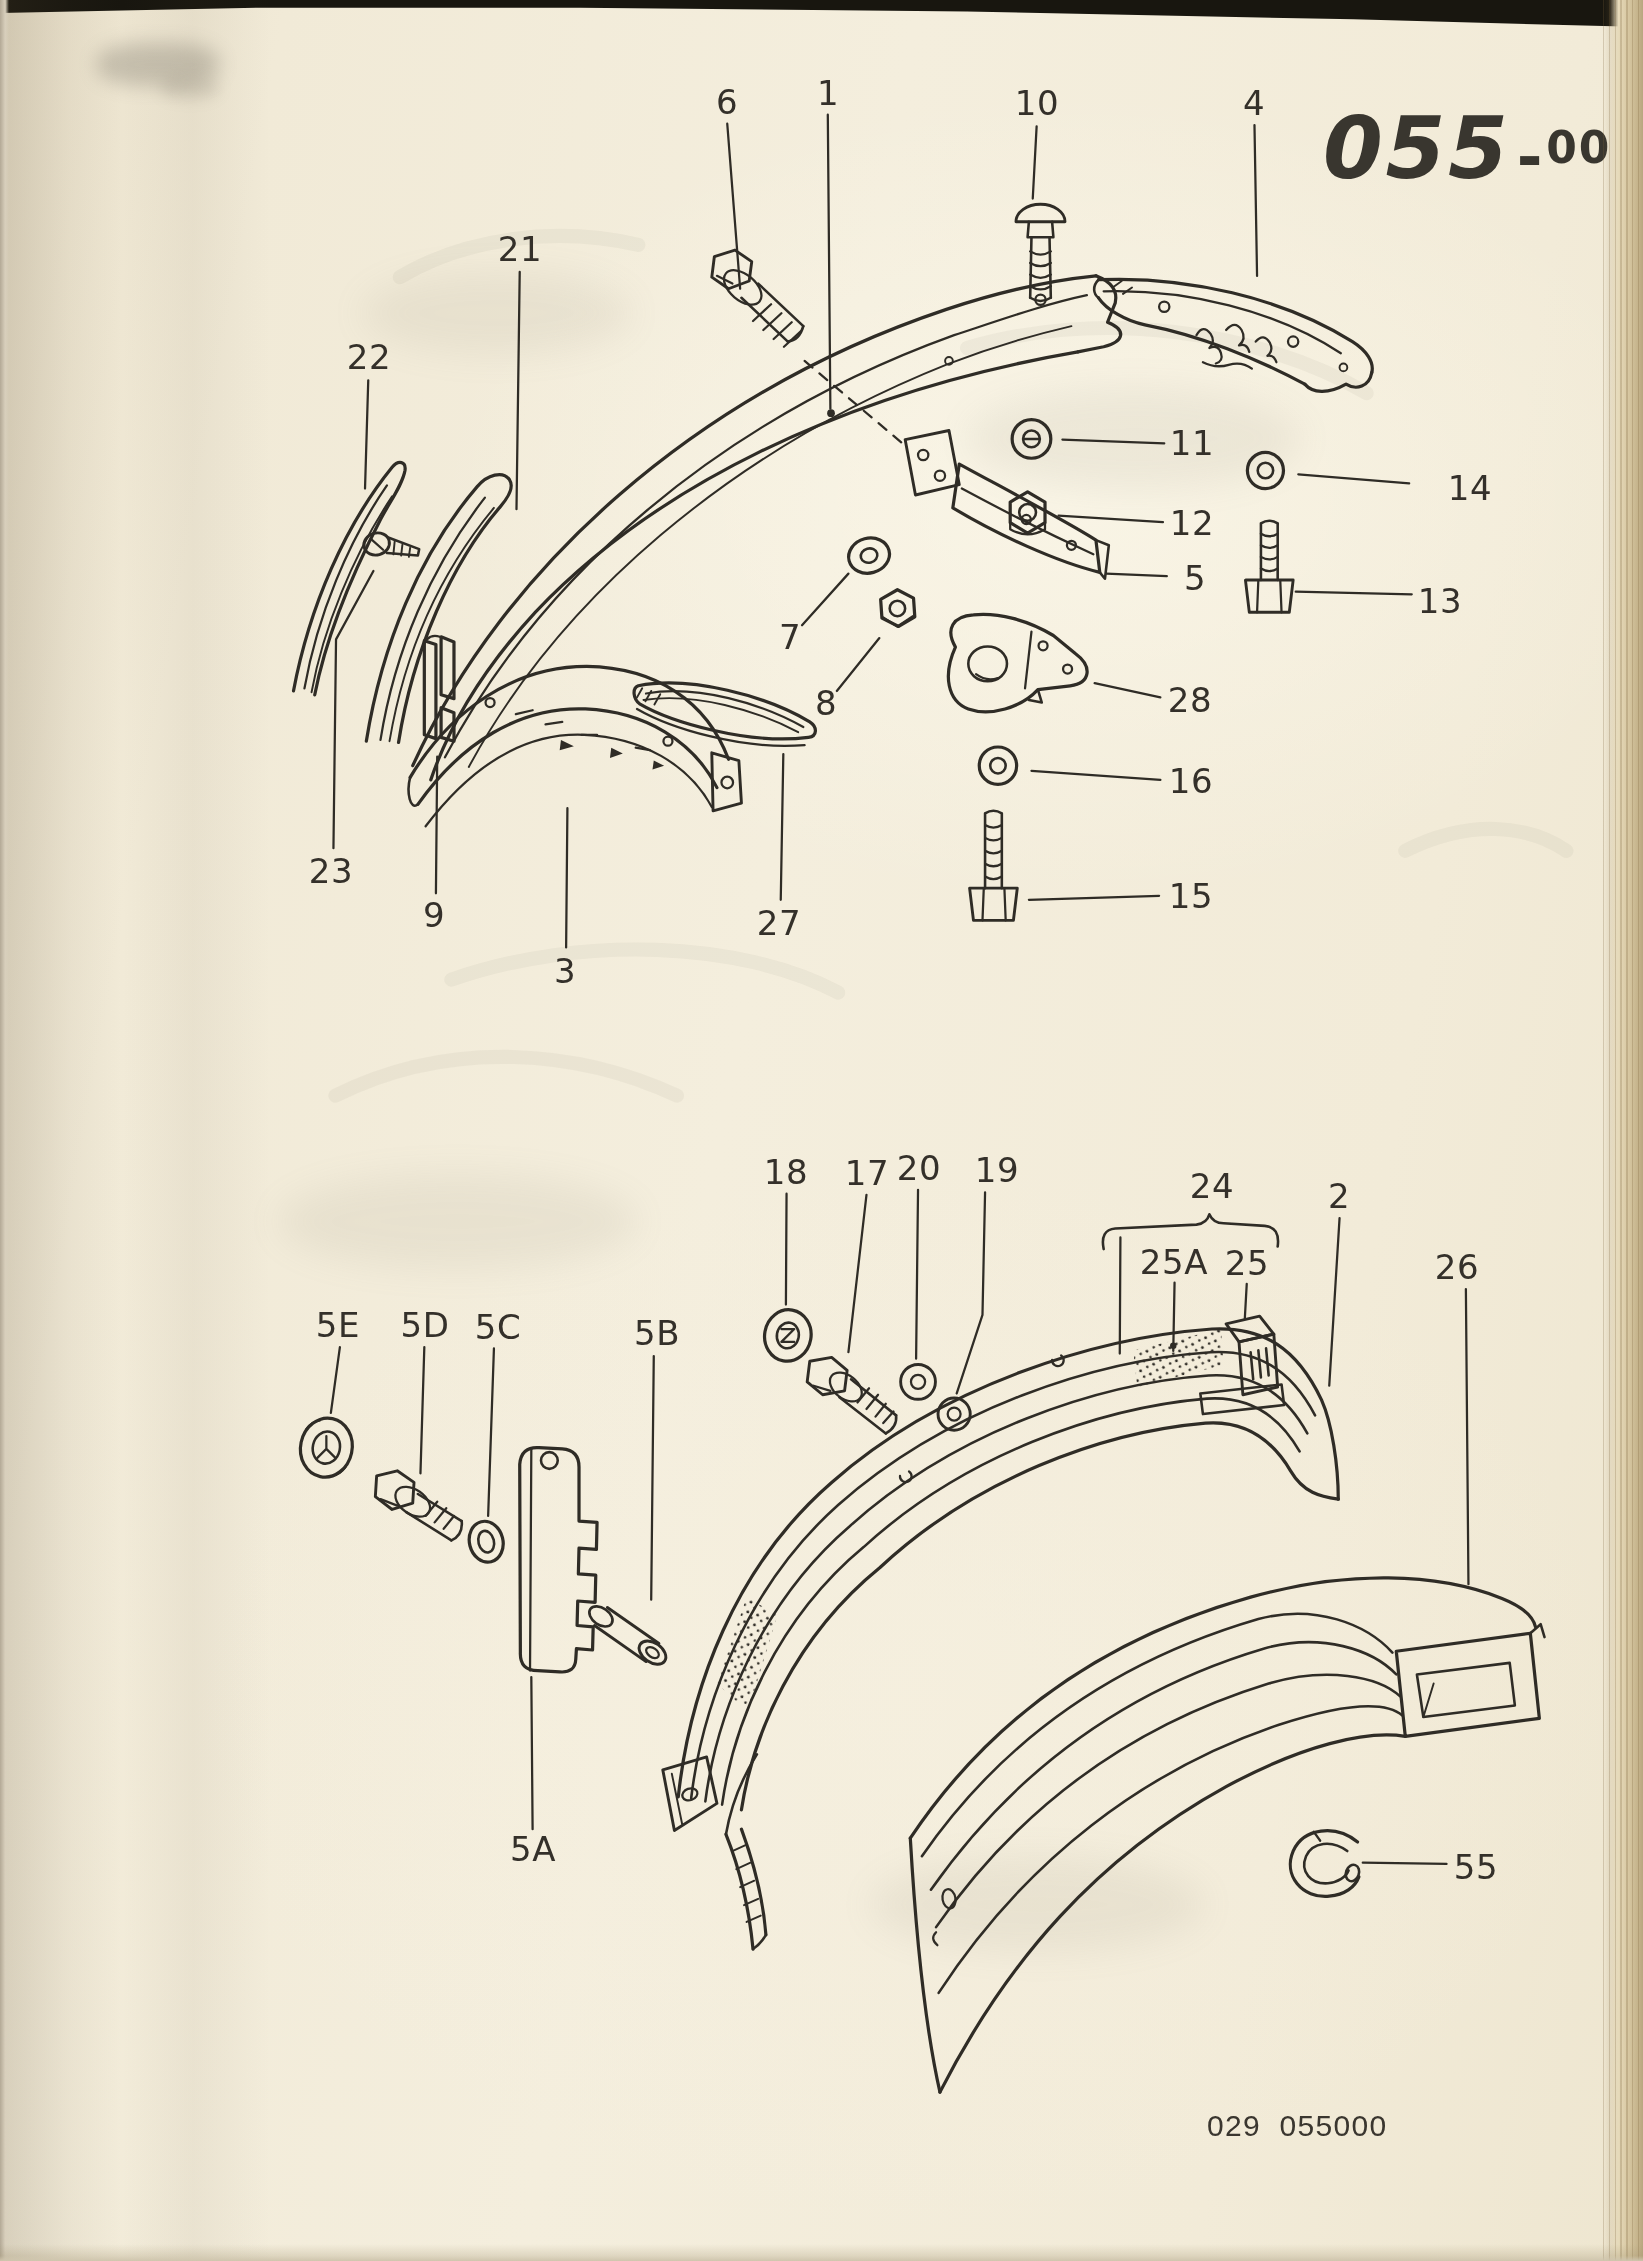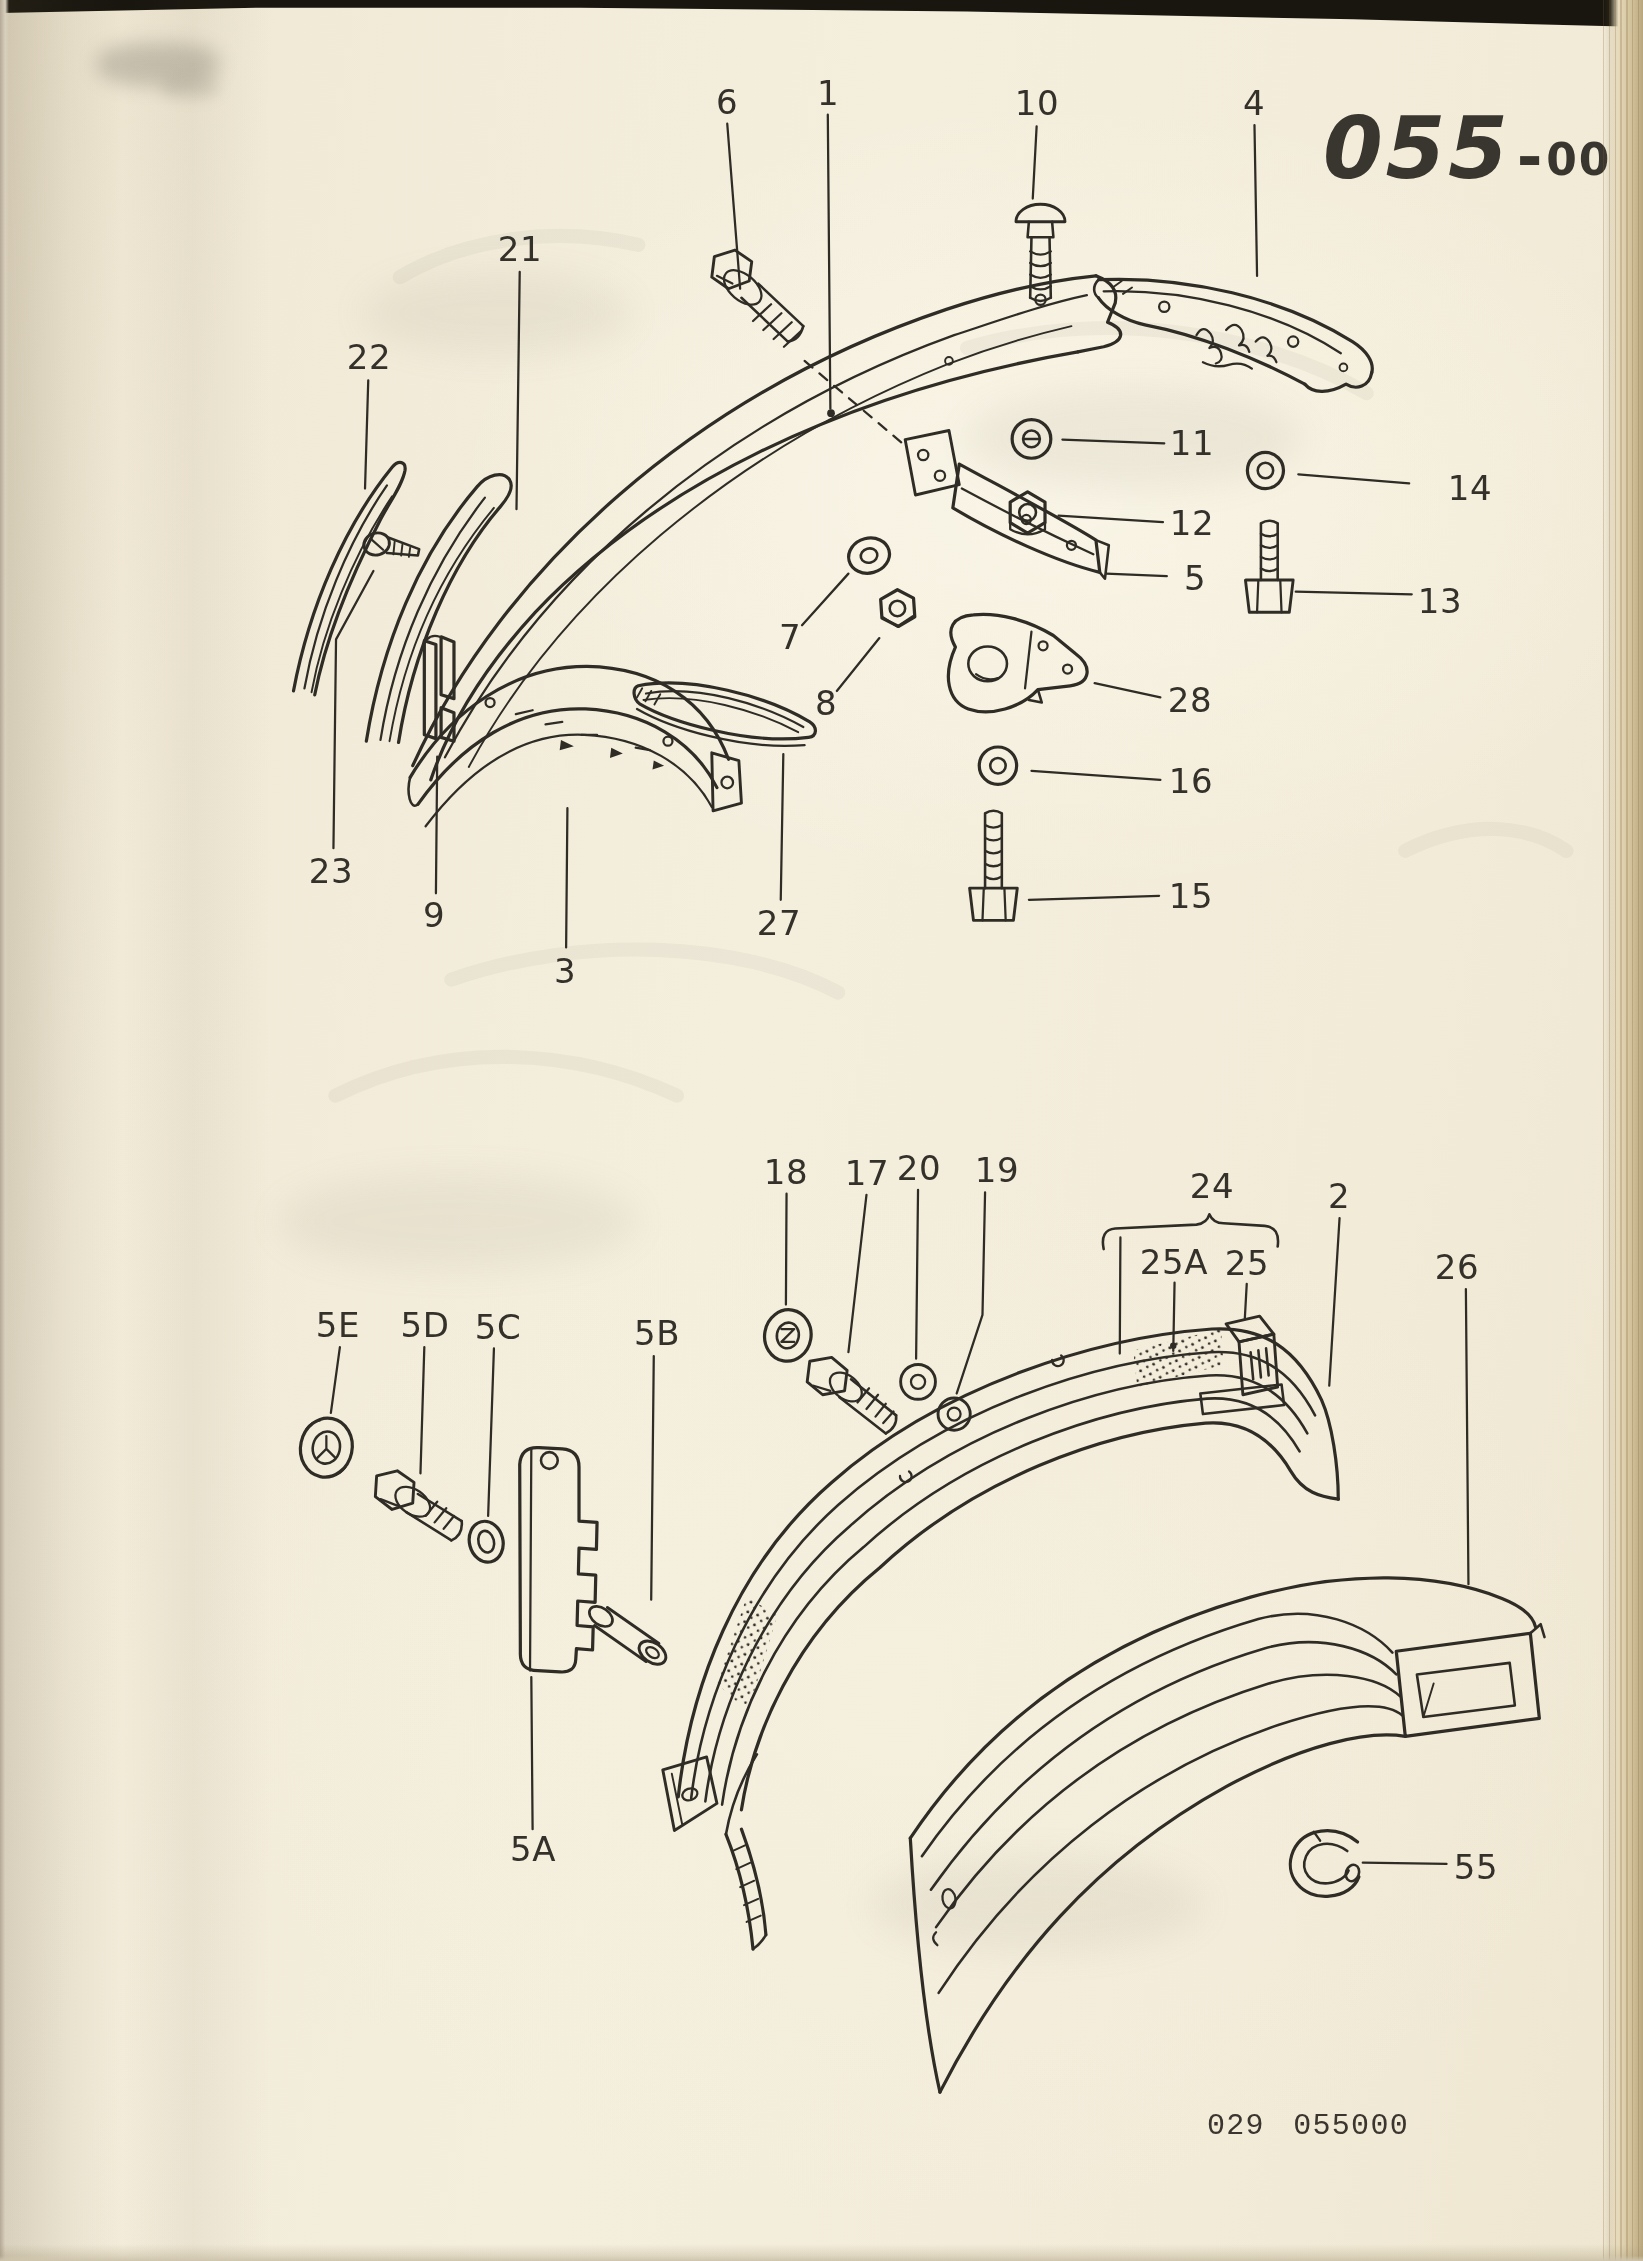--- a/index.html
+++ b/index.html
@@ -21,23 +21,23 @@
   .smudge{position:absolute;background:#565248;filter:blur(9.7px);opacity:.26;border-radius:40%;}
   .smudge2{position:absolute;background:#6a6559;filter:blur(7.7px);opacity:.16;border-radius:40%;}
   .ghostband{position:absolute;background:#8d8672;filter:blur(17px);opacity:.10;border-radius:50%;}
   
   .co{position:absolute;transform:translate(-50%,-50%);font-size:34px;color:#34302a;
       letter-spacing:0.6px;white-space:nowrap;}
   
   .hdr{position:absolute;left:1323px;top:113px;display:flex;align-items:flex-end;color:#39362f;}
   .hdr .big{font-size:86px;font-weight:bold;line-height:.82;letter-spacing:2.6px;font-style:italic;}
   .hdr .dash{font-size:62px;font-weight:bold;line-height:.5;margin:0 3.9px 10.3px 6.4px;}
-  .hdr .small{font-size:44px;font-weight:bold;line-height:.78;letter-spacing:1.9px;margin-bottom:6px;}
+  .hdr .small{font-size:44px;font-weight:bold;line-height:.78;letter-spacing:1.9px;margin-bottom:18px;}
   
-  .ftr{position:absolute;left:1207px;top:2109px;font-family:Liberation Mono, monospace;
+  .ftr{position:absolute;left:1207px;top:2109px;font-family:Liberation Sans, sans-serif;
        font-size:30px;color:#3a362f;letter-spacing:1.3px;word-spacing:9px;text-align:center;}
 </style>
 </head>
 <body>
 
 <div class="page">
 
   <div class="smudge" style="left:97px;top:43px;width:122px;height:43px;"></div>
   <div class="smudge2" style="left:161px;top:77px;width:58px;height:22px;"></div>
   <div class="ghostband" style="left:277px;top:1173px;width:361px;height:97px;"></div>

